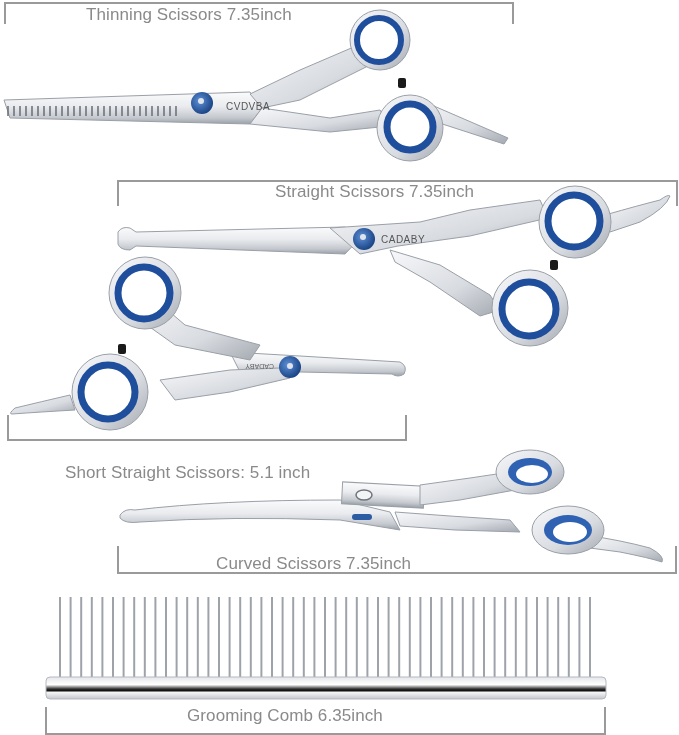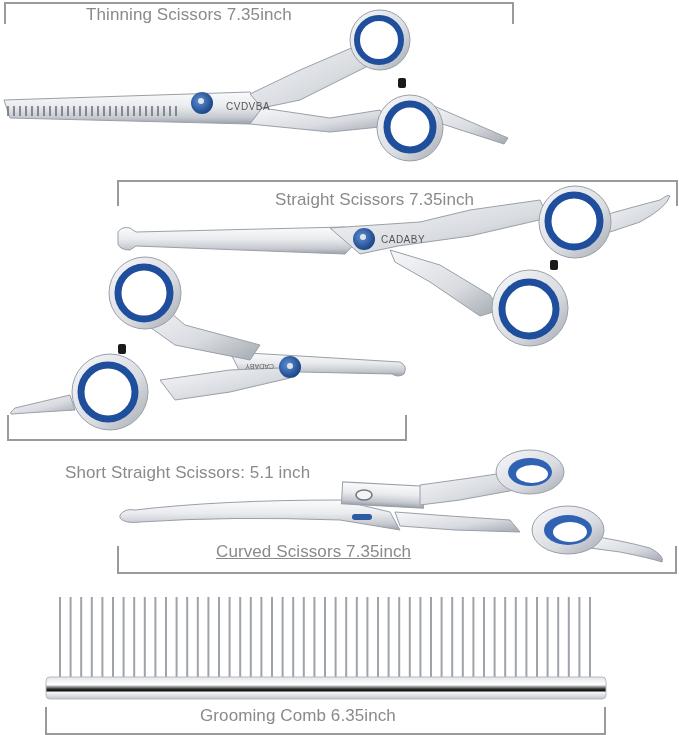--- a/index.html
+++ b/index.html
@@ -18,24 +18,24 @@
 
 <div class="stage">
 
   <div class="bracket top" style="left:4px; top:2px; width:510px; height:22px;"></div>
   <div class="bracket top" style="left:117px; top:180px; width:561px; height:26px;"></div>
   <div class="bracket bottom" style="left:7px; top:415px; width:400px; height:26px;"></div>
   <div class="bracket bottom" style="left:117px; top:546px; width:560px; height:28px;"></div>
   <div class="bracket bottom" style="left:45px; top:707px; width:561px; height:28px;"></div>
 
   <div class="label" style="left:86px; top:5px;">Thinning Scissors 7.35inch</div>
-  <div class="label" style="left:275px; top:190px;">Straight Scissors 7.35inch</div>
+  <div class="label" style="left:275px; top:182px;">Straight Scissors 7.35inch</div>
   <div class="label" style="left:65px; top:463px;">Short Straight Scissors: 5.1 inch</div>
-  <div class="label" style="left:216px; top:542px;text-decoration:underline;">Curved Scissors 7.35inch</div>
-  <div class="label" style="left:200px; top:706px;">Grooming Comb 6.35inch</div>
+  <div class="label" style="left:216px; top:554px;">Curved Scissors 7.35inch</div>
+  <div class="label" style="left:187px; top:706px;">Grooming Comb 6.35inch</div>
 
   <svg width="679" height="735" viewBox="0 0 679 735">
     <defs>
       <linearGradient id="steel" x1="0" y1="0" x2="0" y2="1">
         <stop offset="0" stop-color="#fbfbfc"></stop>
         <stop offset="0.45" stop-color="#e9ebee"></stop>
         <stop offset="0.8" stop-color="#c5c9cf"></stop>
         <stop offset="1" stop-color="#9aa0a8"></stop>
       </linearGradient>
       <linearGradient id="steel2" x1="0" y1="0" x2="1" y2="1">

